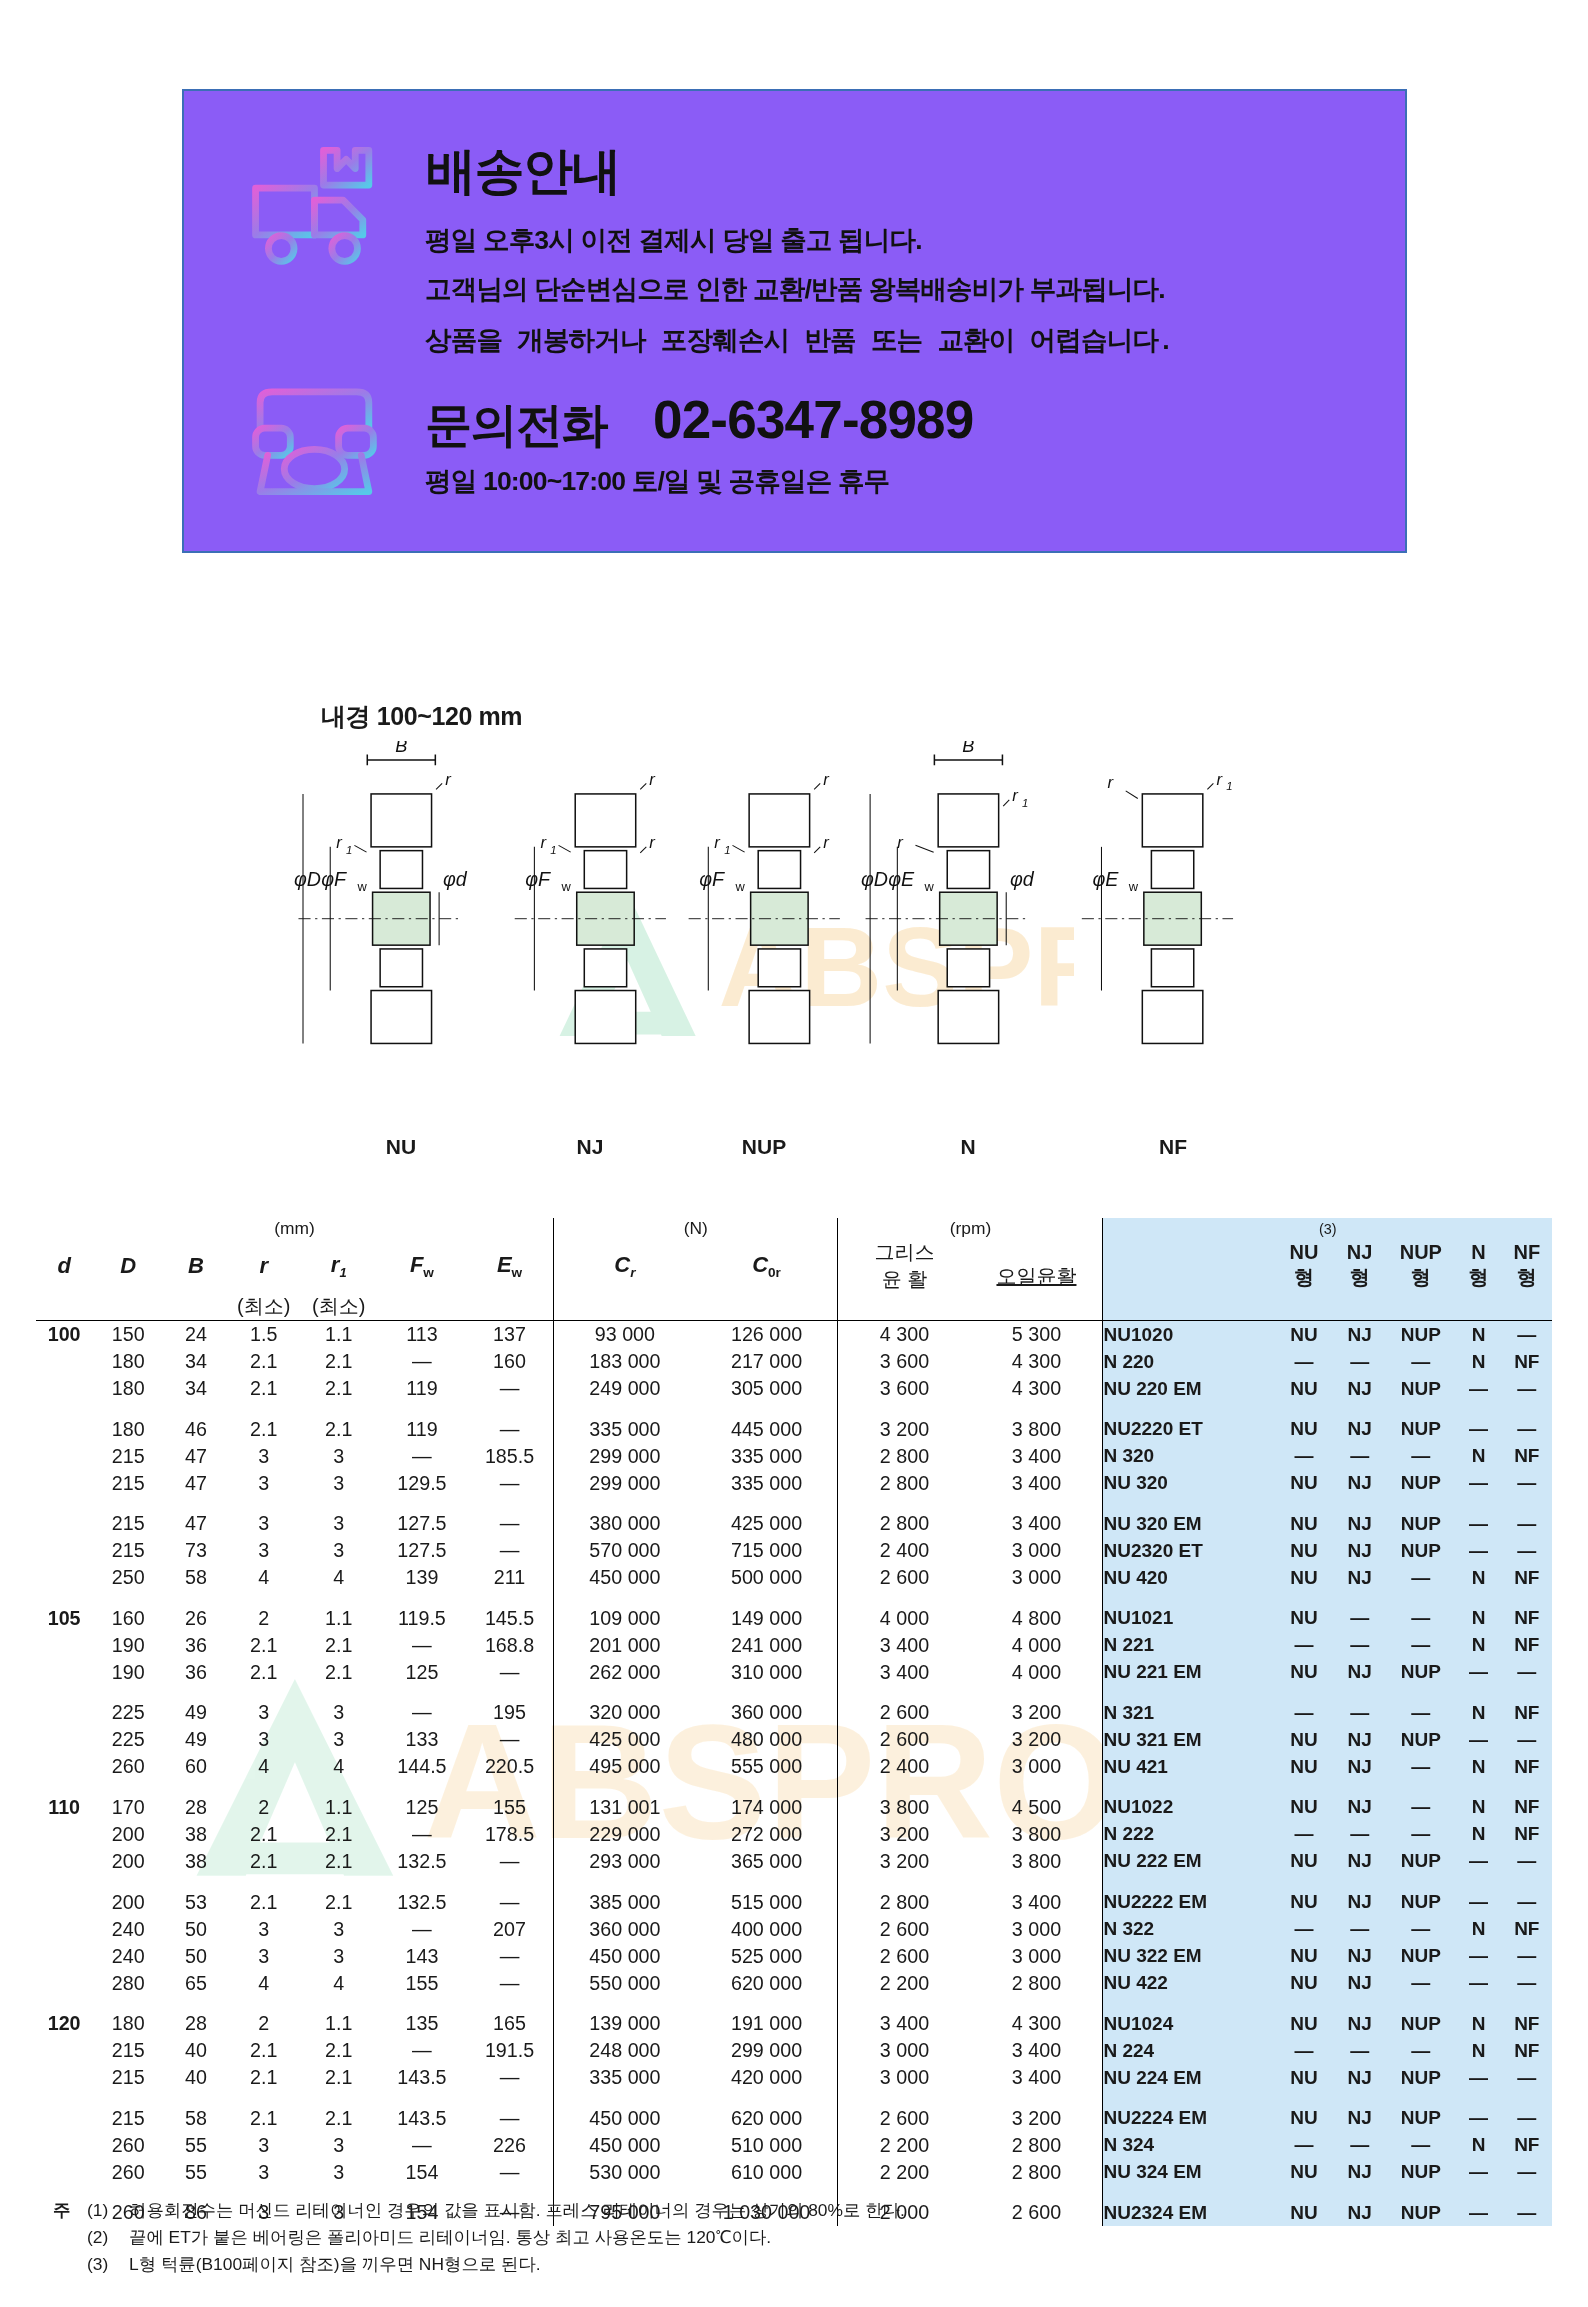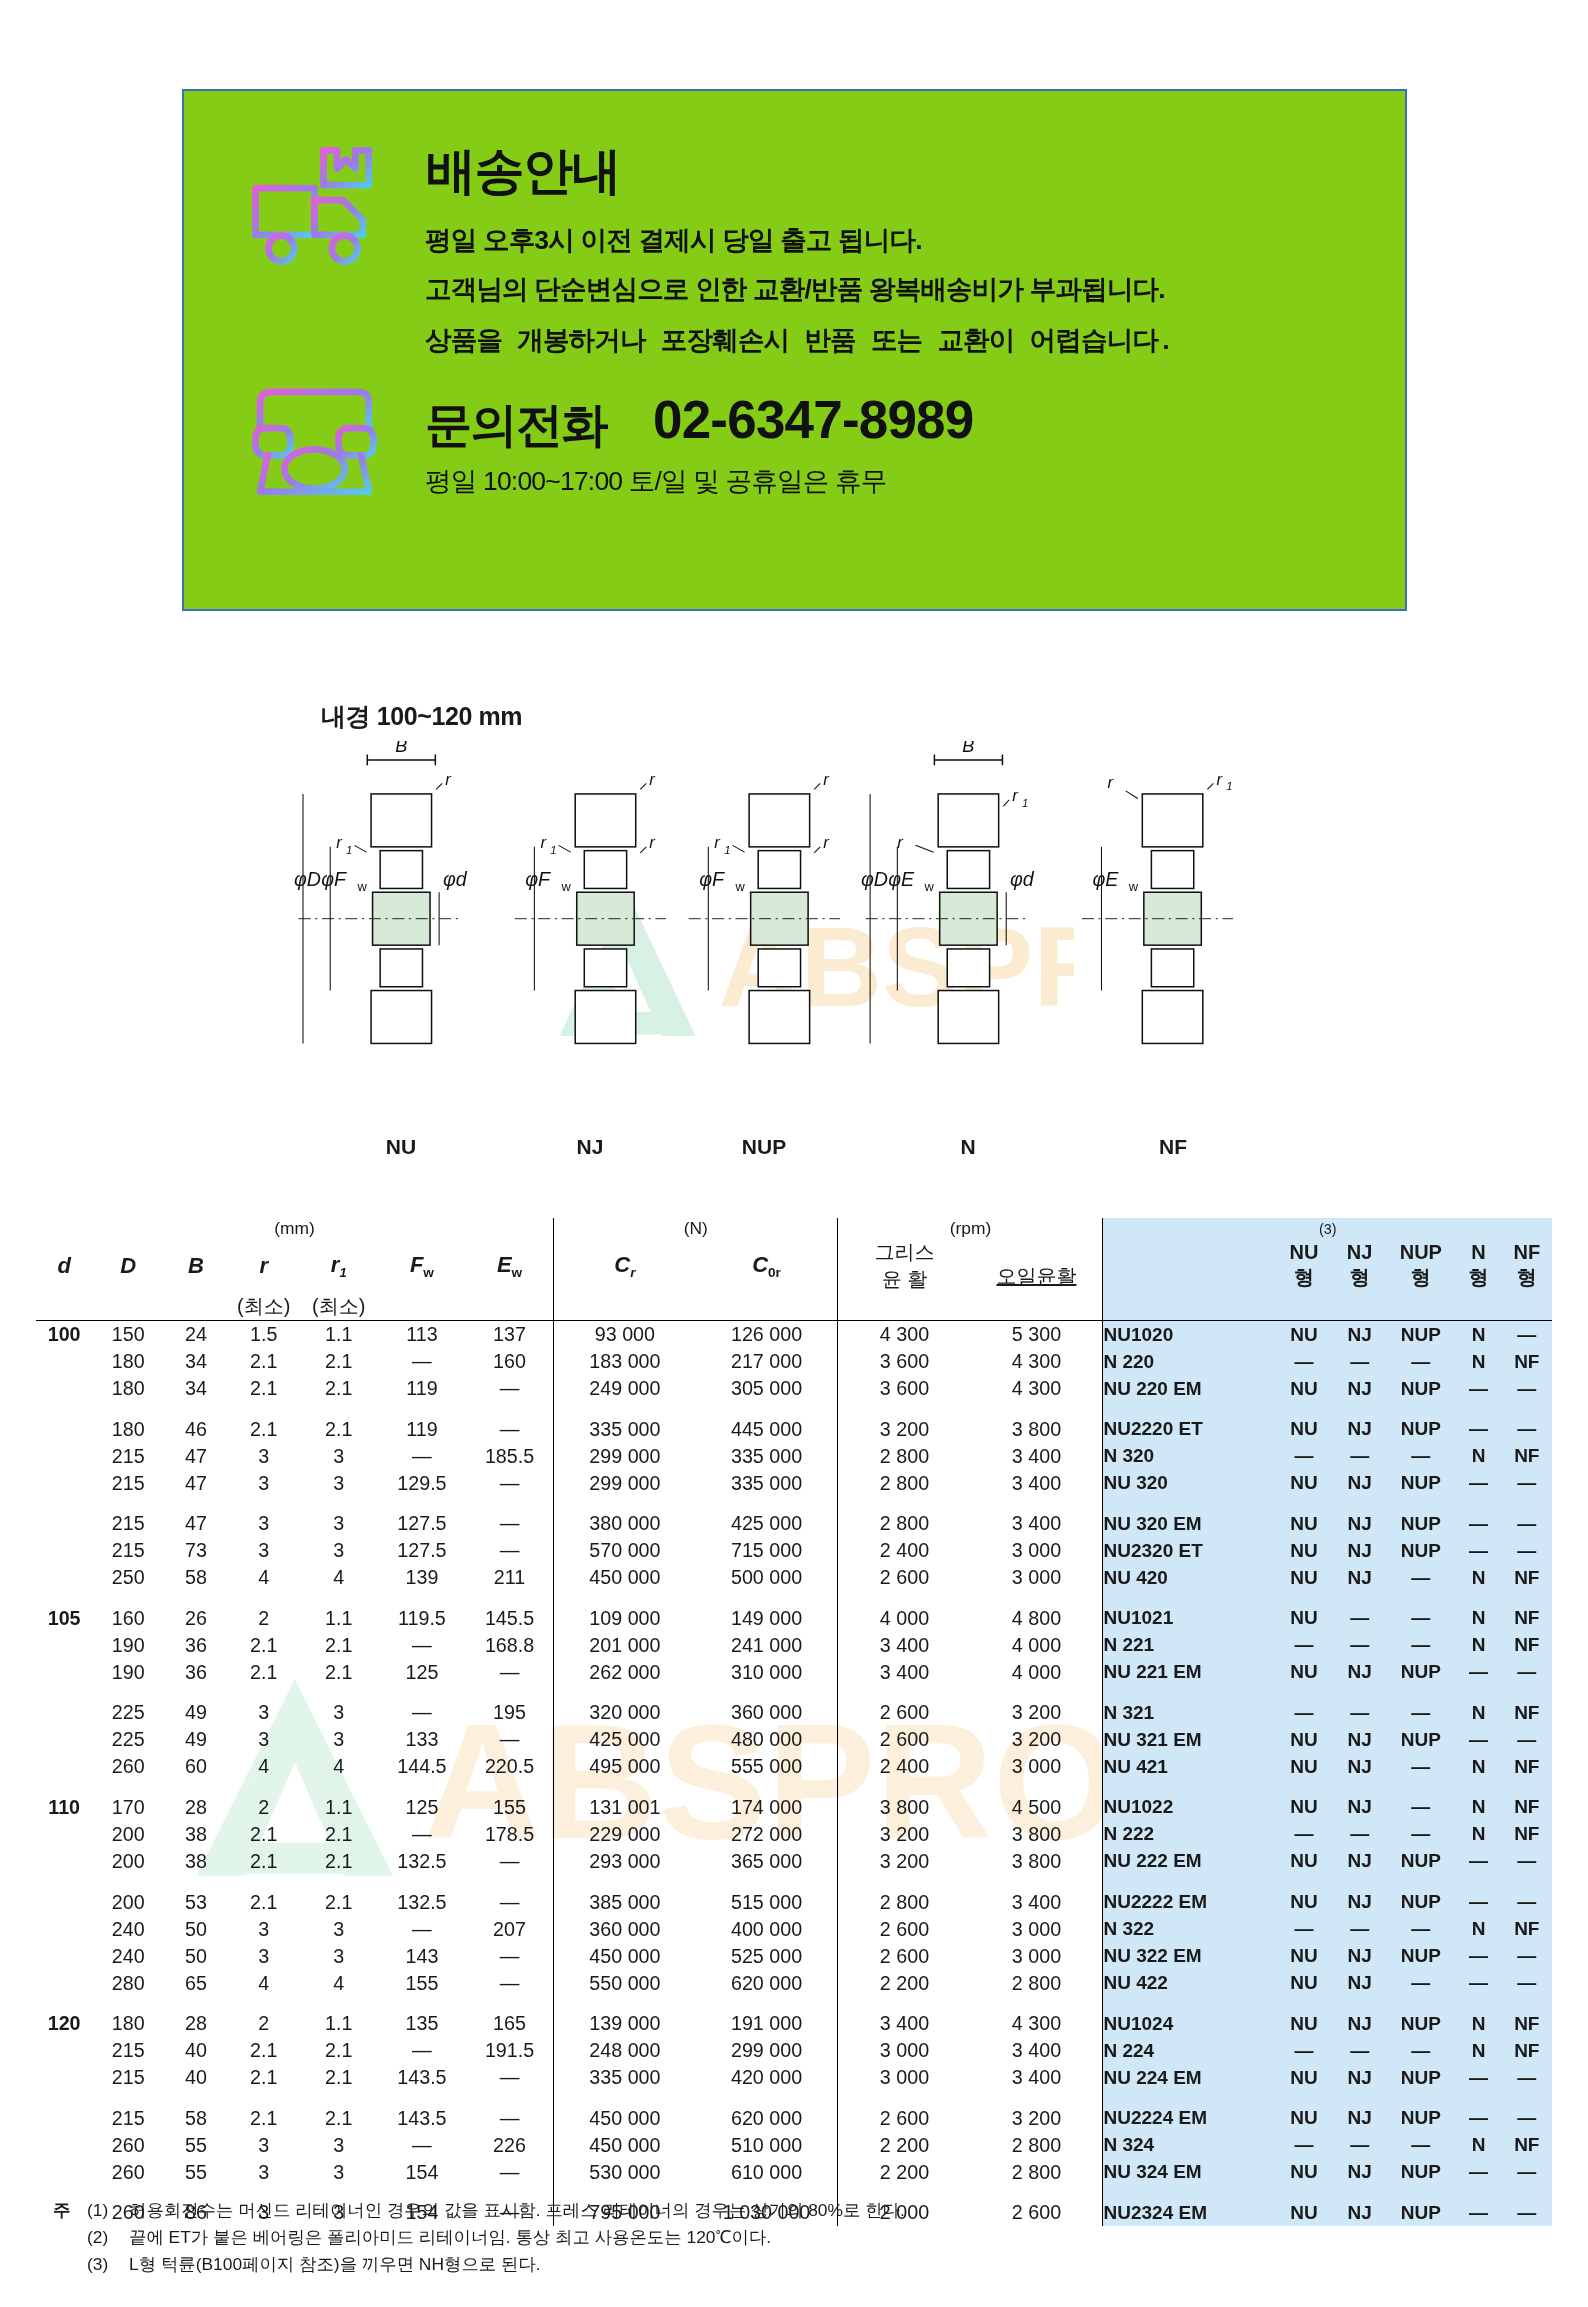--- a/index.html
+++ b/index.html
@@ -7,22 +7,22 @@
     width:1588px;
     background:#ffffff;
     font-family:"Liberation Sans", sans-serif;
     color:#1a1a1a;
     -webkit-font-smoothing:antialiased;
   }
   .page{position:relative;width:1588px;min-height:2307px;box-sizing:border-box;}
 
   
   .notice-box{
-    position:absolute;left:182px;top:89px;width:1225px;height:522px;
-    border:2.3px solid #3b6fb6;box-sizing:border-box;background:#84cc16;padding-left:29px;
+    position:absolute;left:182px;top:89px;width:1225px;height:464px;
+    border:2.3px solid #3b6fb6;box-sizing:border-box;background:#8b5cf6;padding-left:29px;
   }
   .truck-wrap{position:absolute;left:61px;top:44px;width:151px;height:144px;}
   .notice-title{
     position:absolute;left:242px;top:47px;
     font-size:50px;font-weight:bold;letter-spacing:-1.5px;color:#111;
   }
   .notice-line{
     position:absolute;left:241px;font-size:26.5px;font-weight:bold;color:#111;letter-spacing:-0.8px;
   }
   .nl1{top:131px;}
@@ -30,21 +30,21 @@
   .nl3{top:231px;font-family:Liberation Mono, monospace;}
 
   .phone-wrap{position:absolute;left:61px;top:281px;width:151px;height:144px;}
   .phone-label{
     position:absolute;left:241px;top:303px;font-size:47px;font-weight:bold;letter-spacing:-1.5px;color:#111;
   }
   .phone-number{
     position:absolute;left:469px;top:298px;font-size:53px;font-weight:bold;letter-spacing:-0.8px;color:#111;text-align:right;
   }
   .phone-hours{
-    position:absolute;left:241px;top:372px;font-size:26.5px;font-weight:normal;color:#111;letter-spacing:-0.8px;
+    position:absolute;left:241px;top:372px;font-size:26.5px;font-weight:bold;color:#111;letter-spacing:-0.8px;
   }
 
   
   .bore-caption{
     position:absolute;left:321px;top:700px;font-size:25px;font-weight:bold;letter-spacing:-0.4px;
   }
 
   
   .diagram{
     position:absolute;left:227px;top:741px;width:1135px;height:431px;

